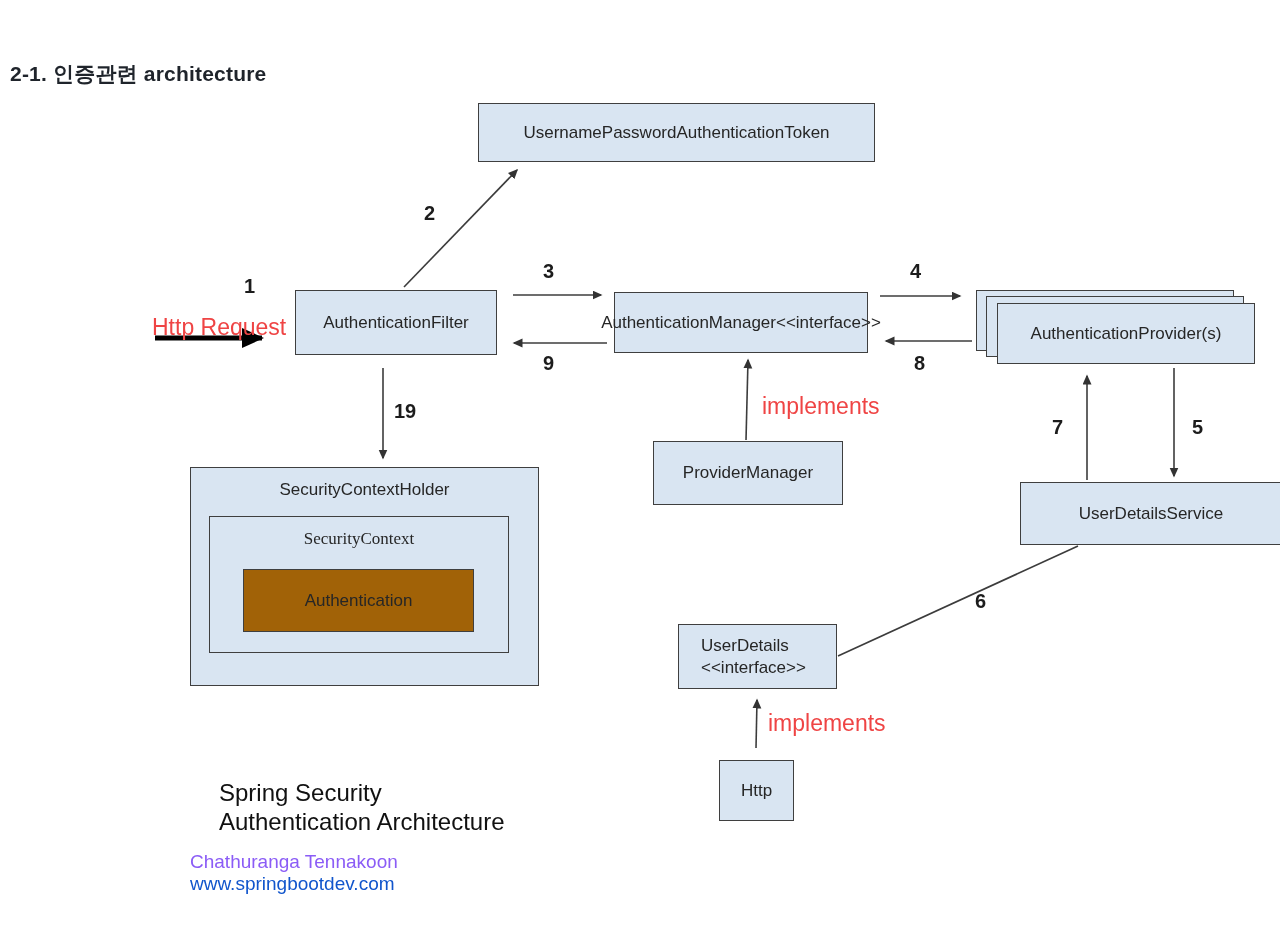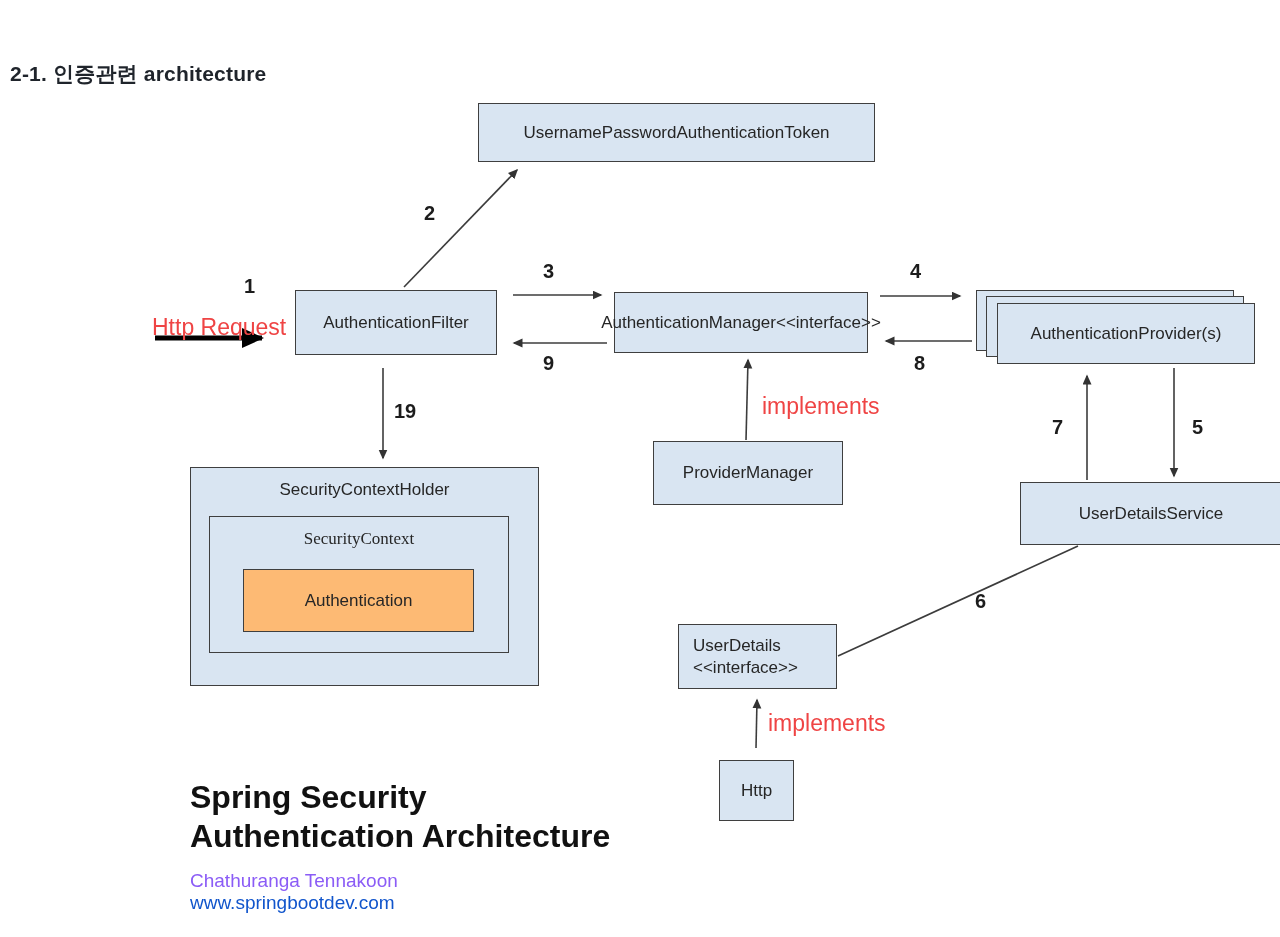--- a/index.html
+++ b/index.html
@@ -24,45 +24,45 @@
   .box.top-label{align-items:flex-start;padding-top:11px;}
   #box-token{left:478px;top:103px;width:397px;height:59px;}
   #box-auth-filter{left:295px;top:290px;width:202px;height:65px;}
   #box-auth-manager{left:614px;top:292px;width:254px;height:61px;flex-direction:row;}
   #box-providers-back{left:976px;top:290px;width:258px;height:61px;}
   #box-providers-mid{left:986px;top:296px;width:258px;height:61px;}
   #box-providers{left:997px;top:303px;width:258px;height:61px;}
   #box-provider-manager{left:653px;top:441px;width:190px;height:64px;}
   #box-sch{left:190px;top:467px;width:349px;height:219px;}
   #box-sc{position:absolute;left:18px;top:48px;width:300px;height:137px;background:#d9e5f2;border:1.6px solid #3f3f3f;box-sizing:border-box;}
-  #box-auth{position:absolute;left:33px;top:52px;width:231px;height:63px;background:#fdba74;border:1.6px solid #3f3f3f;box-sizing:border-box;display:flex;align-items:center;justify-content:center;font-size:17px;}
+  #box-auth{position:absolute;left:33px;top:52px;width:231px;height:63px;background:#a16207;border:1.6px solid #3f3f3f;box-sizing:border-box;display:flex;align-items:center;justify-content:center;font-size:17px;}
   #sch-label{position:absolute;left:0;right:0;top:11px;text-align:center;font-size:17px;}
   #sc-label{position:absolute;left:0;right:0;top:11px;text-align:center;font-size:17px;font-family:Liberation Serif, serif;}
   #box-uds{left:1020px;top:482px;width:262px;height:63px;}
-  #box-ud{left:678px;top:624px;width:159px;height:65px;flex-direction:column;align-items:flex-start;text-align:left;padding-left:14px;justify-content:center;}
+  #box-ud{left:678px;top:624px;width:159px;height:65px;flex-direction:column;align-items:flex-start;text-align:left;padding-left:22px;justify-content:center;}
   #box-user{left:719px;top:760px;width:75px;height:61px;}
   .step{
     position:absolute;font-size:20px;font-weight:bold;color:#1c1c1c;
   }
   .flow-label{position:absolute;font-size:23px;color:#ef4444;margin-top:8px;}
   #lbl-http{left:152px;top:306px;}
   #lbl-impl-pm{left:762px;top:385px;}
   #lbl-impl-user{left:768px;top:702px;}
   #step-1{left:244px;top:275px;}
   #step-2{left:424px;top:202px;}
   #step-3{left:543px;top:260px;}
   #step-4{left:910px;top:260px;}
   #step-5{left:1192px;top:416px;}
   #step-6{left:975px;top:590px;}
   #step-7{left:1052px;top:416px;}
   #step-8{left:914px;top:352px;}
   #step-9{left:543px;top:352px;}
   #step-10{left:394px;top:400px;}
   #footer{position:absolute;left:190px;top:778px;}
-  #footer-heading{font-size:32px;font-weight:bold;color:#111;line-height:1.22;}
+  #footer-heading{font-size:24px;font-weight:normal;color:#111;line-height:1.22;margin-left:29px;}
   #footer-author{margin-top:14px;font-size:19px;color:#8b5cf6;}
   #footer-link{font-size:19px;color:#1155cc;cursor:pointer;}
 </style>
 </head>
 <body>
 
 <div id="canvas">
 
   <div id="page-title">2-1. 인증관련 architecture</div>
 

